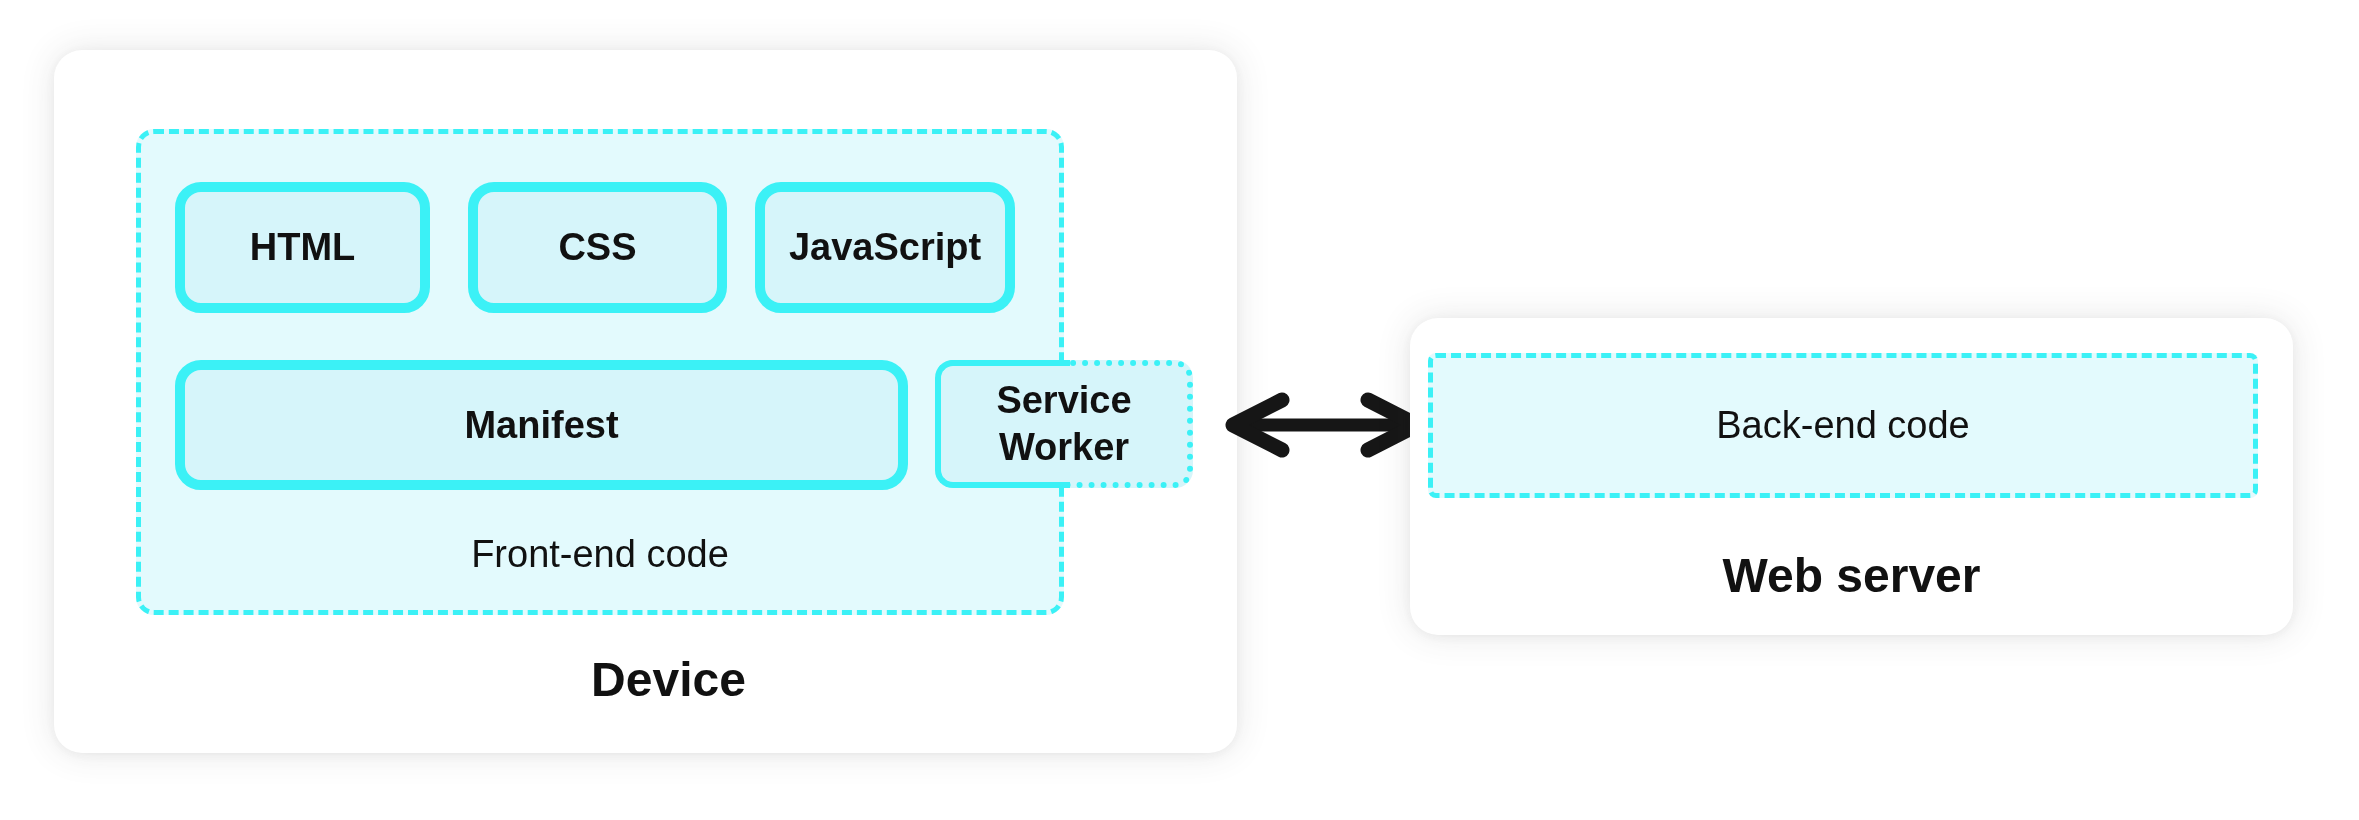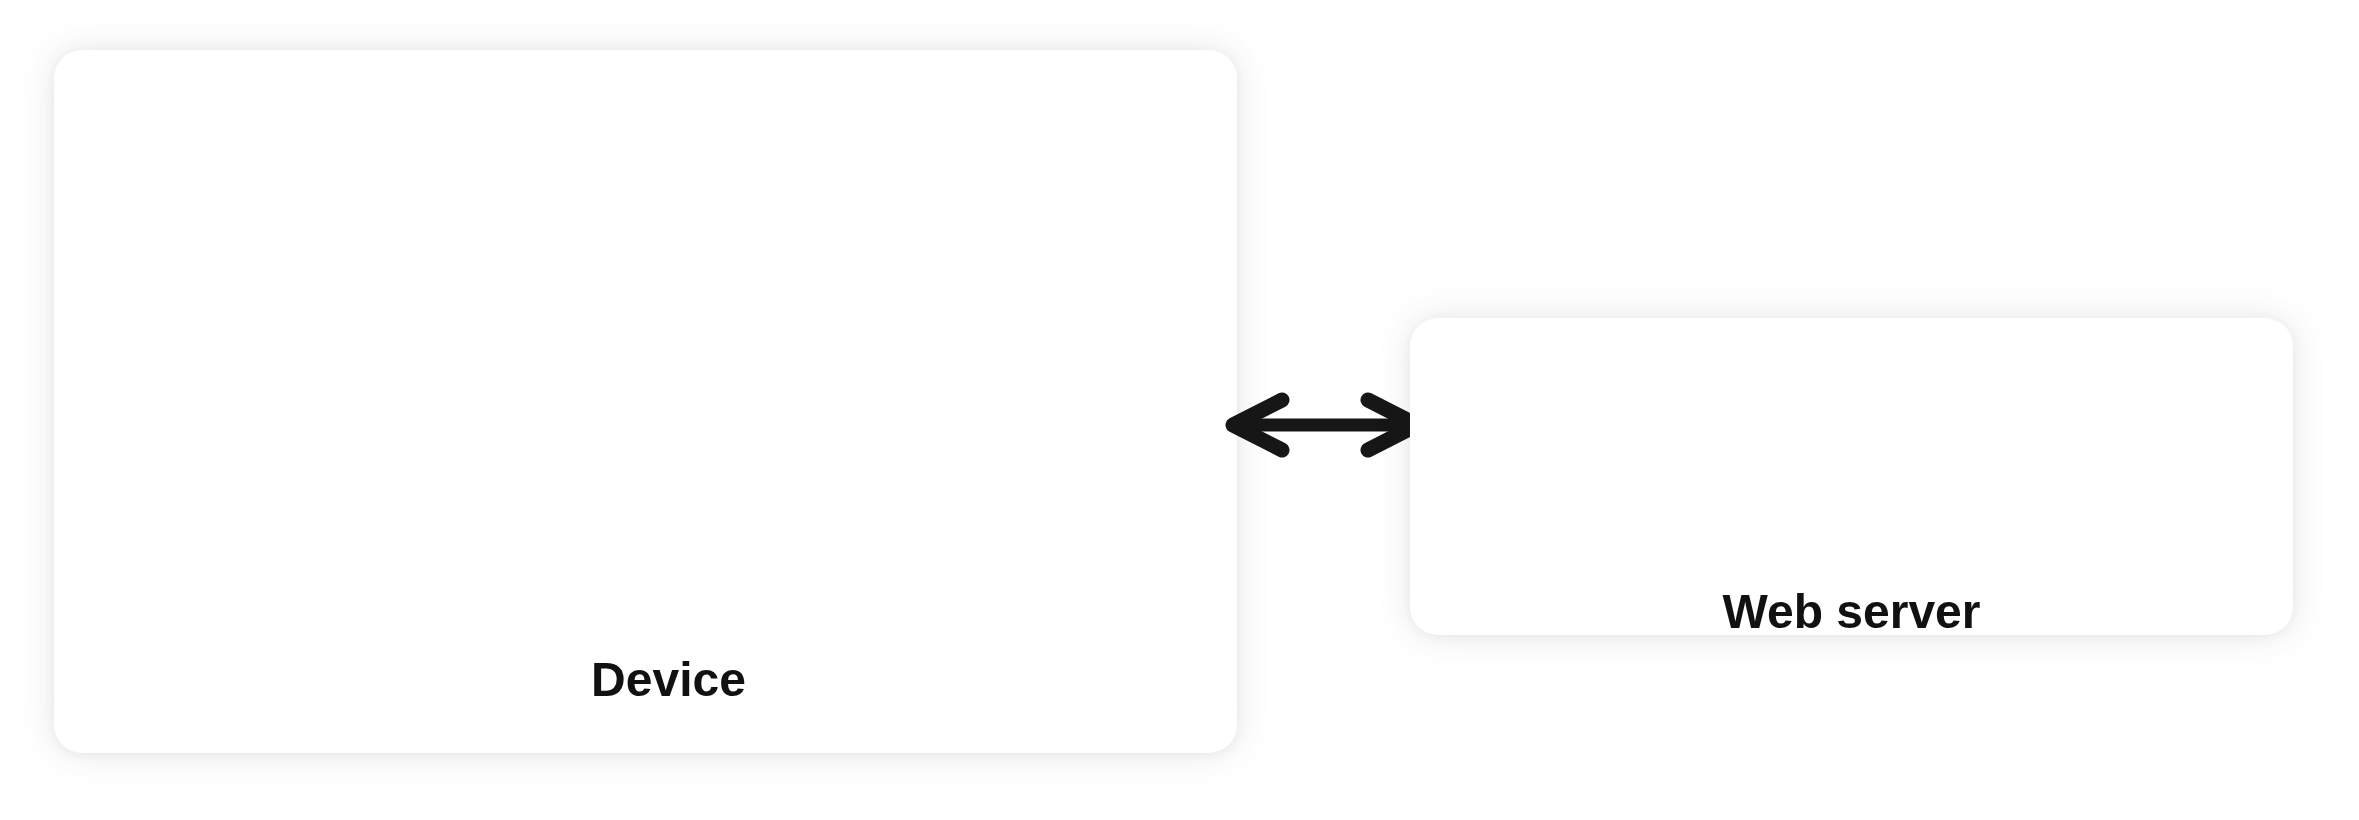--- a/index.html
+++ b/index.html
@@ -59,43 +59,69 @@
 
   .panel-label{
     position:absolute;left:0;right:0;top:399px;
     text-align:center;font-size:38px;font-weight:400;
   }
   .card-title{
     position:absolute;left:0;right:0;
     text-align:center;font-size:48px;font-weight:700;
   }
   .device-title{top:602px;padding-left:46px;}
-  .server-title{top:230px;margin-top:36px;}
+  .server-title{top:230px;}
 
   .arrow-wrap{position:absolute;left:1222px;top:392px;width:206px;height:66px;}
   .arrow-wrap svg{display:block;width:100%;height:100%;}
 </style>
 </head>
 <body>
 
 <div class="stage">
 
   <section class="card device-card">
 
+    <div class="dashed-box frontend-box">
+
+      <div class="chip chip-html">
+        <span>HTML</span>
+      </div>
+      <div class="chip chip-css">
+        <span>CSS</span>
+      </div>
+      <div class="chip chip-js">
+        <span>JavaScript</span>
+      </div>
+
+      <div class="chip chip-manifest">
+        <span>Manifest</span>
+      </div>
+
+      <div class="sw-box">
+        <div class="sw-solid-edge"></div>
+        <span>Service Worker</span>
+      </div>
+
+      <div class="panel-label">Front-end code</div>
+    </div>
 
     <div class="card-title device-title">Device</div>
   </section>
 
   <div class="arrow-wrap">
     <svg viewBox="0 0 206 66" xmlns="http://www.w3.org/2000/svg" aria-hidden="true">
       <g stroke="#161616" fill="none" stroke-linecap="round" stroke-linejoin="round">
         <line x1="12" y1="33" x2="194" y2="33" stroke-width="13"></line>
         <polyline points="60,8 11,33 60,58" stroke-width="15"></polyline>
         <polyline points="146,8 195,33 146,58" stroke-width="15"></polyline>
       </g>
     </svg>
   </div>
 
   <section class="card server-card">
+    <div class="dashed-box backend-box">
+      <span>Back-end code</span>
+    </div>
     <div class="card-title server-title">Web server</div>
   </section>
 
 </div>
 
 </body></html>

